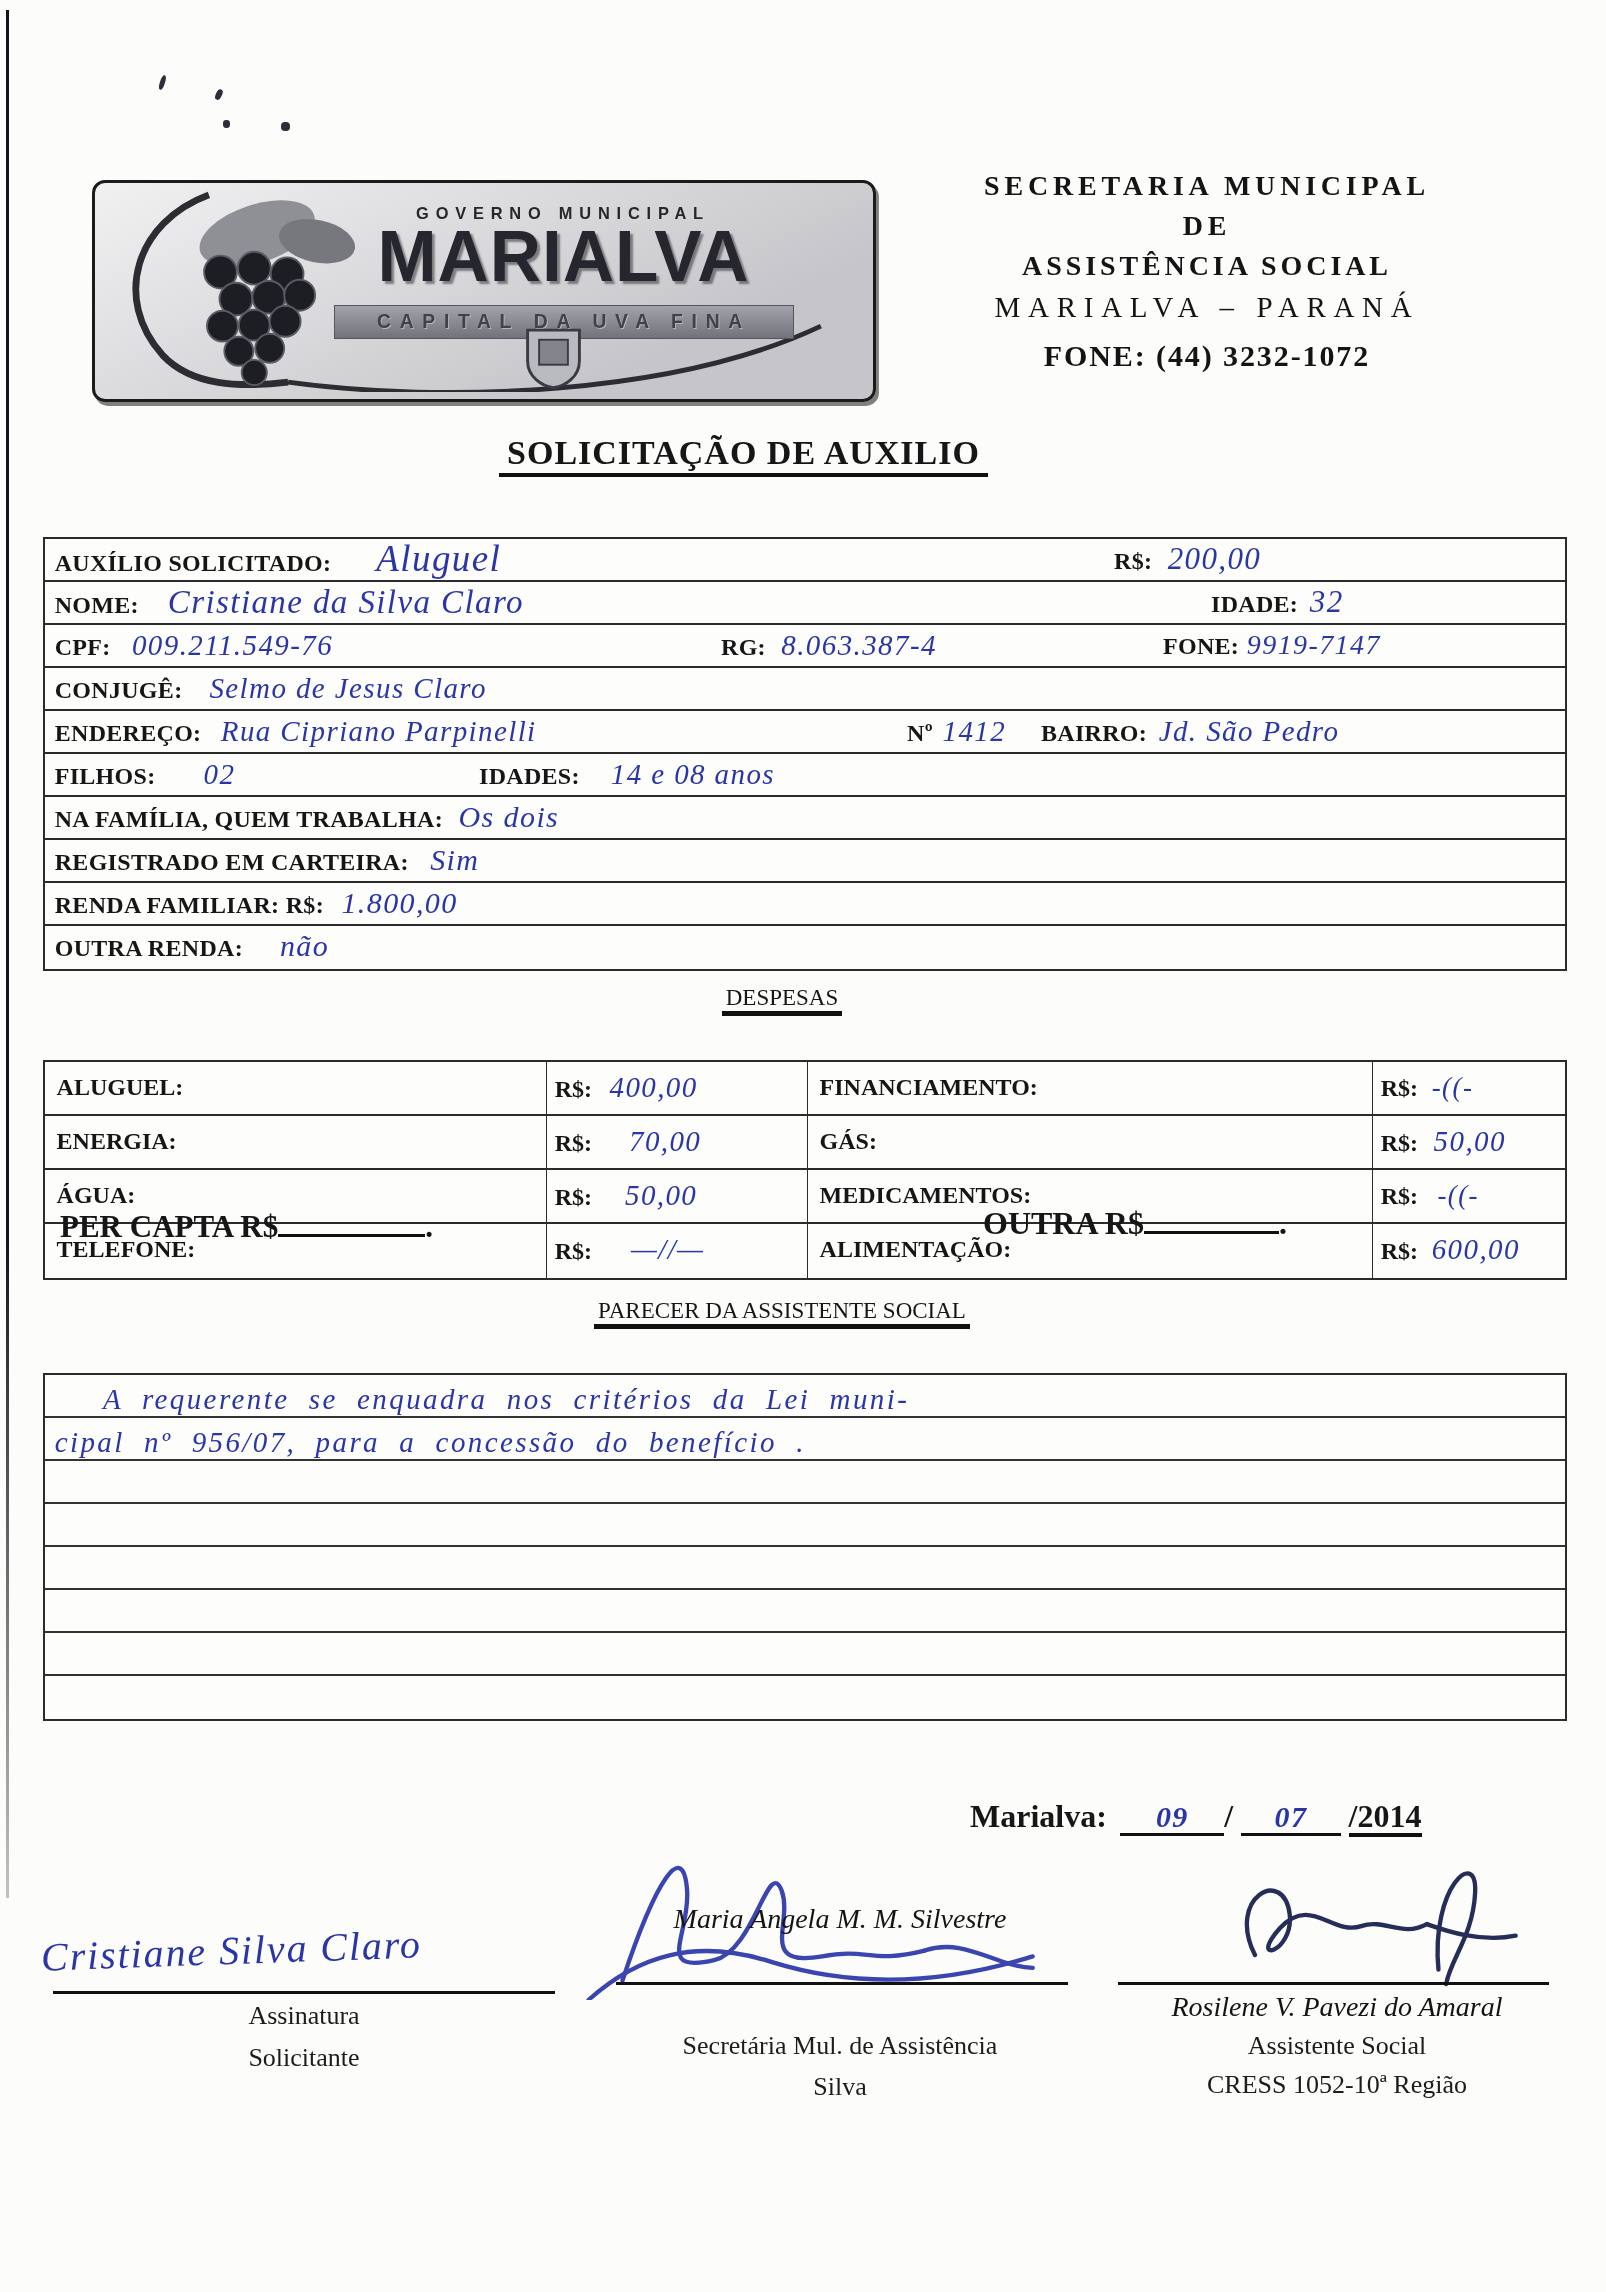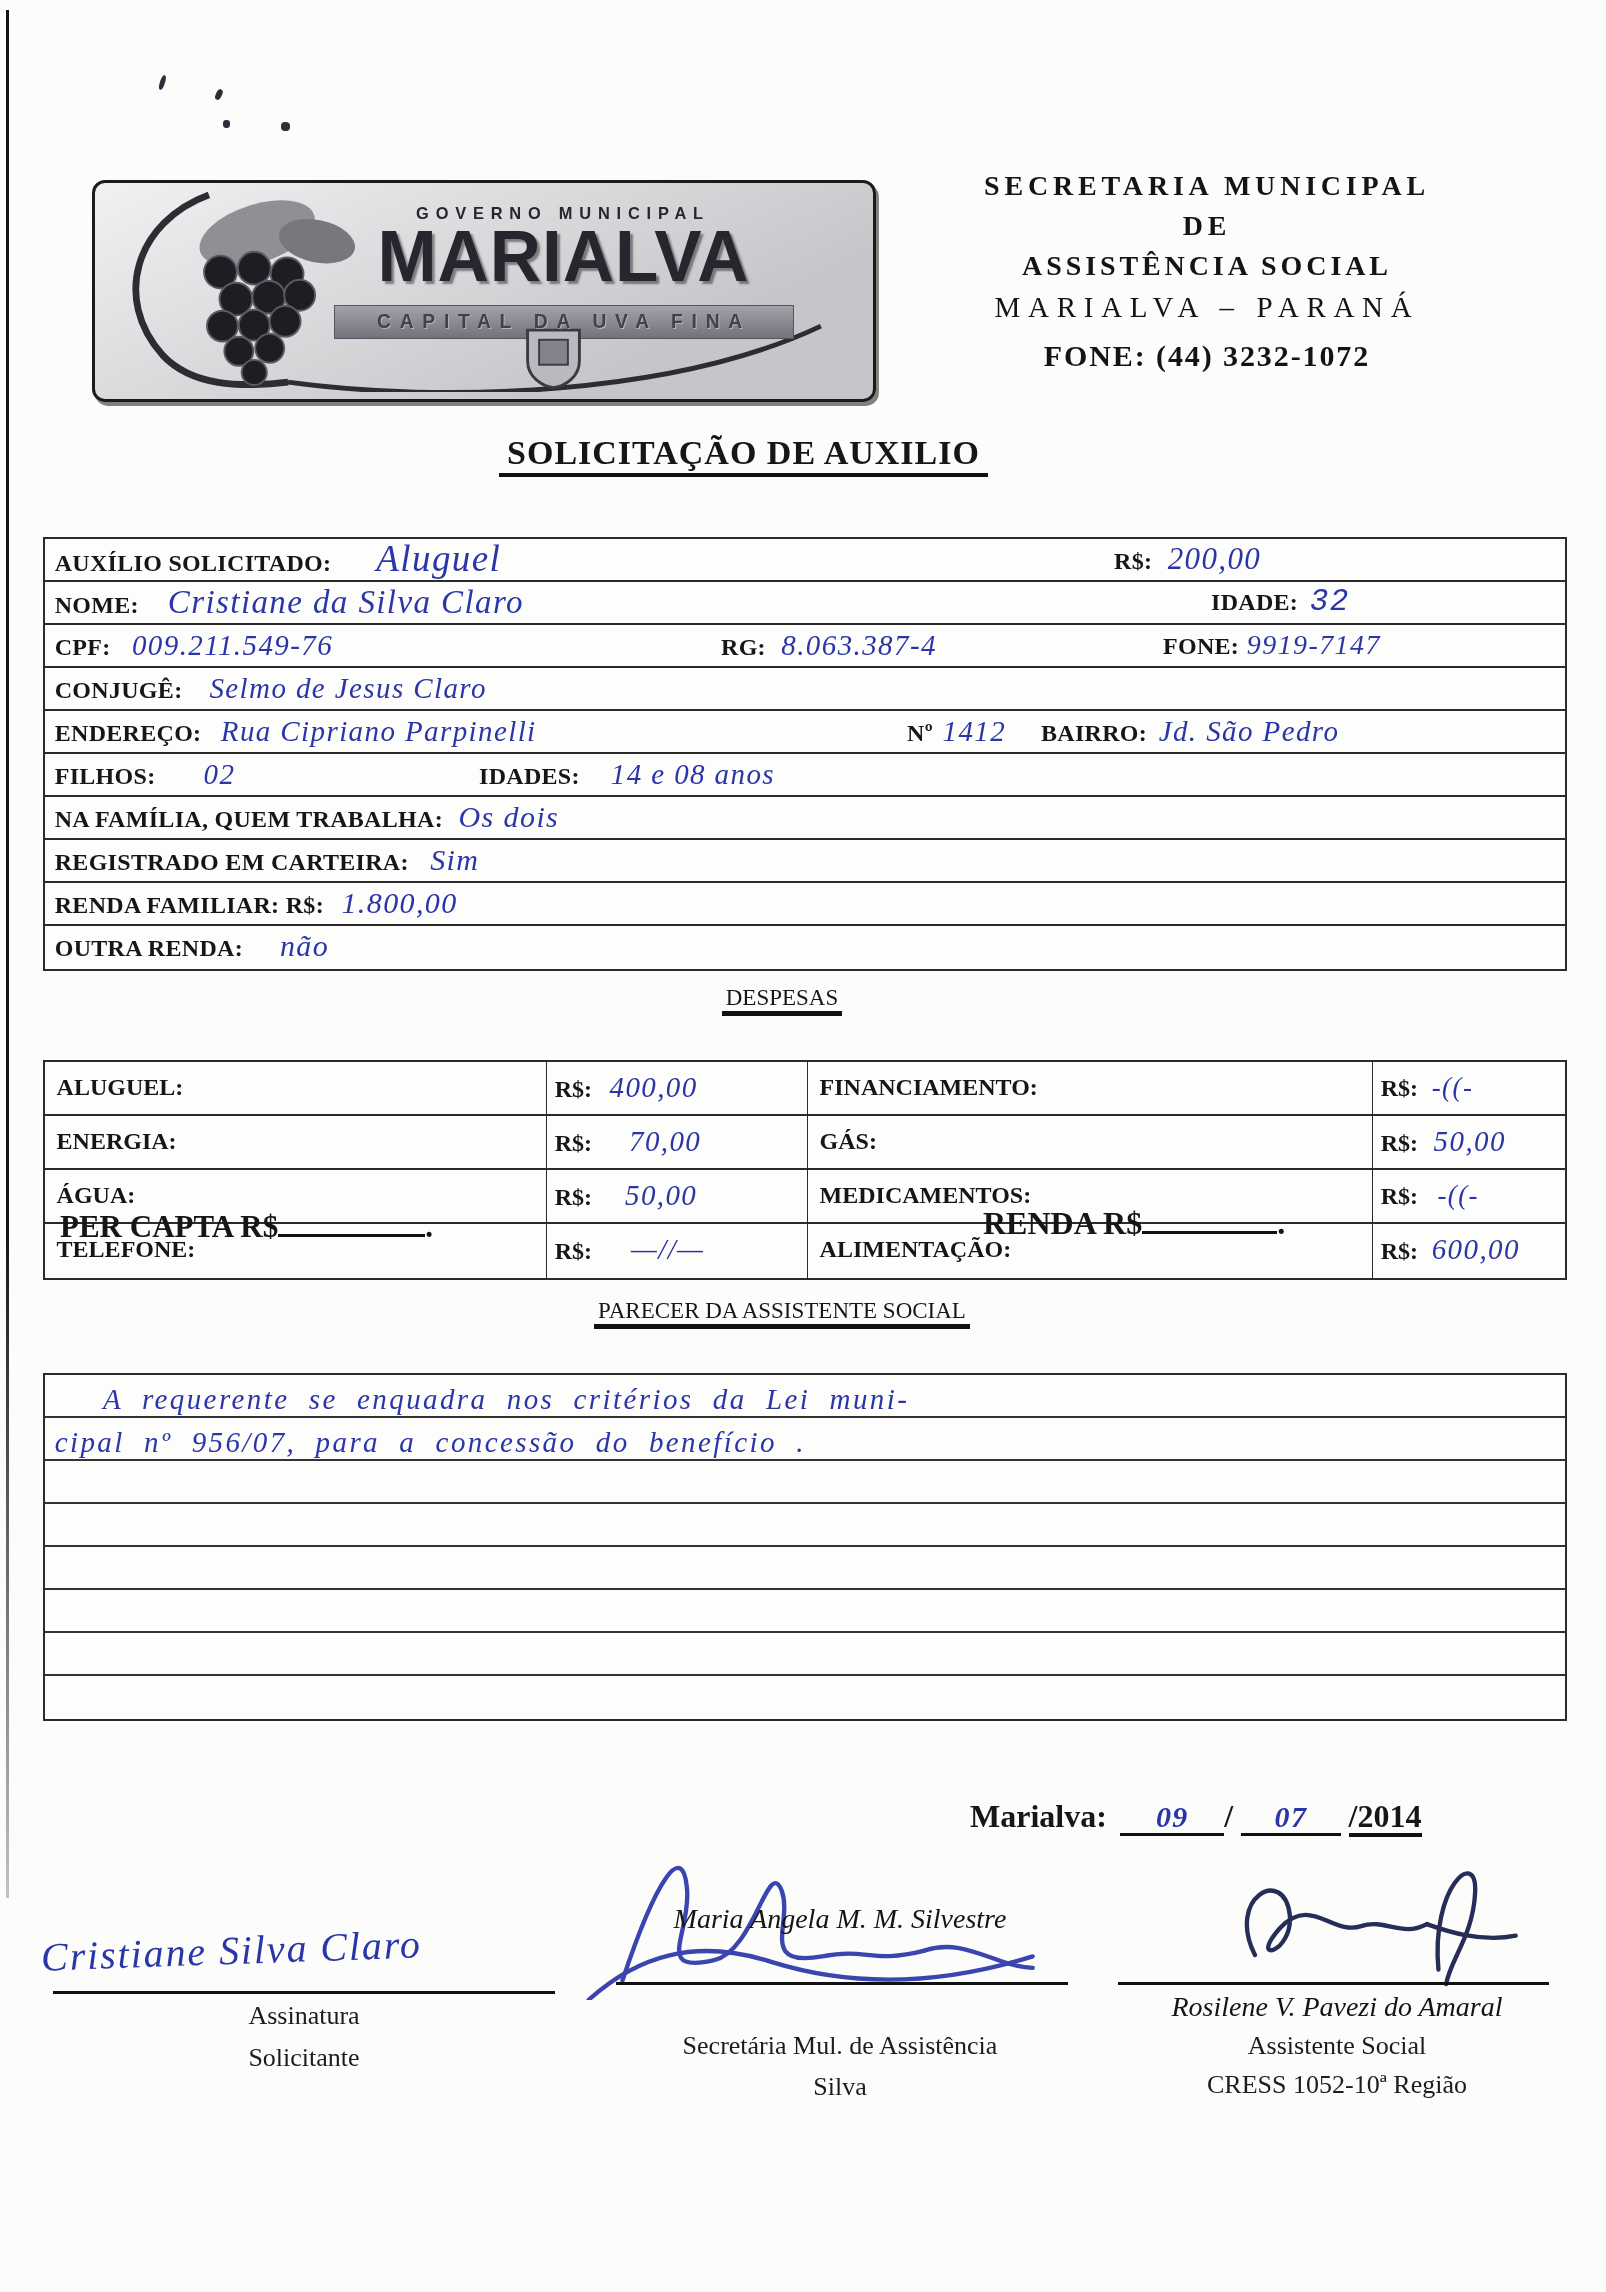--- a/index.html
+++ b/index.html
@@ -125,21 +125,21 @@
 
   <div class="ftable" style="top:537px;">
     <div class="frow">
       <span class="lbl">AUXÍLIO SOLICITADO:</span>
       <span class="hw" style="font-size:37px;margin-left:41px;">Aluguel</span>
       <span class="abs" style="left:1069px;"><span class="lbl">R$:</span><span class="hw" style="font-size:31px;margin-left:15.4px;">200,00</span></span>
     </div>
     <div class="frow">
       <span class="lbl">NOME:</span>
       <span class="hw" style="font-size:33px;margin-left:25px;">Cristiane da Silva Claro</span>
-      <span class="abs" style="left:1166px;"><span class="lbl">IDADE:</span><span class="hw" style="font-size:31px;margin-left:11.6px;font-family:Liberation Mono, monospace;">32</span></span>
+      <span class="abs" style="left:1166px;"><span class="lbl">IDADE:</span><span class="hw" style="font-size:31px;margin-left:11.6px;">32</span></span>
     </div>
     <div class="frow">
       <span class="lbl">CPF:</span>
       <span class="hw" style="font-size:29px;margin-left:17.4px;">009.211.549-76</span>
       <span class="abs" style="left:676px;"><span class="lbl">RG:</span><span class="hw" style="font-size:29px;margin-left:15.4px;">8.063.387-4</span></span>
       <span class="abs" style="left:1118px;"><span class="lbl">FONE:</span><span class="hw" style="font-size:28px;margin-left:7.7px;">9919-7147</span></span>
     </div>
     <div class="frow">
       <span class="lbl">CONJUGÊ:</span>
       <span class="hw" style="font-size:29px;margin-left:23px;">Selmo de Jesus Claro</span>
@@ -209,21 +209,21 @@
       <div class="dcell dl2"><span class="dlbl">ALIMENTAÇÃO:</span></div>
       <div class="dcell dv2"><span class="dlbl">R$:</span>
         <span class="hw" style="font-size:29px;margin-left:9.7px;">600,00</span></div>
     </div>
   </div>
 
   <div style="position:absolute;left:60px;top:1205px;font-weight:bold;font-size:31px;">
     <span>PER CAPTA R$</span><span class="blank" style="width:147px;height:29px;"></span><span>.</span>
   </div>
   <div style="position:absolute;left:983px;top:1202px;font-weight:bold;font-size:32px;">
-    <span>RENDA R$</span><span class="blank" style="width:135px;height:29px;"></span><span>.</span>
+    <span>OUTRA R$</span><span class="blank" style="width:135px;height:29px;"></span><span>.</span>
   </div>
 
   <div class="sec-title" style="top:1298px;left:0;">
     <span>PARECER DA ASSISTENTE SOCIAL</span>
   </div>
 
   <div class="ftable" style="top:1373px;">
     <div class="parecer-row">
       <span class="hw" style="font-size:29px;padding-left:58px;letter-spacing:2.4px;word-spacing:9.7px;">A requerente se enquadra nos critérios da Lei muni-</span>
     </div>

